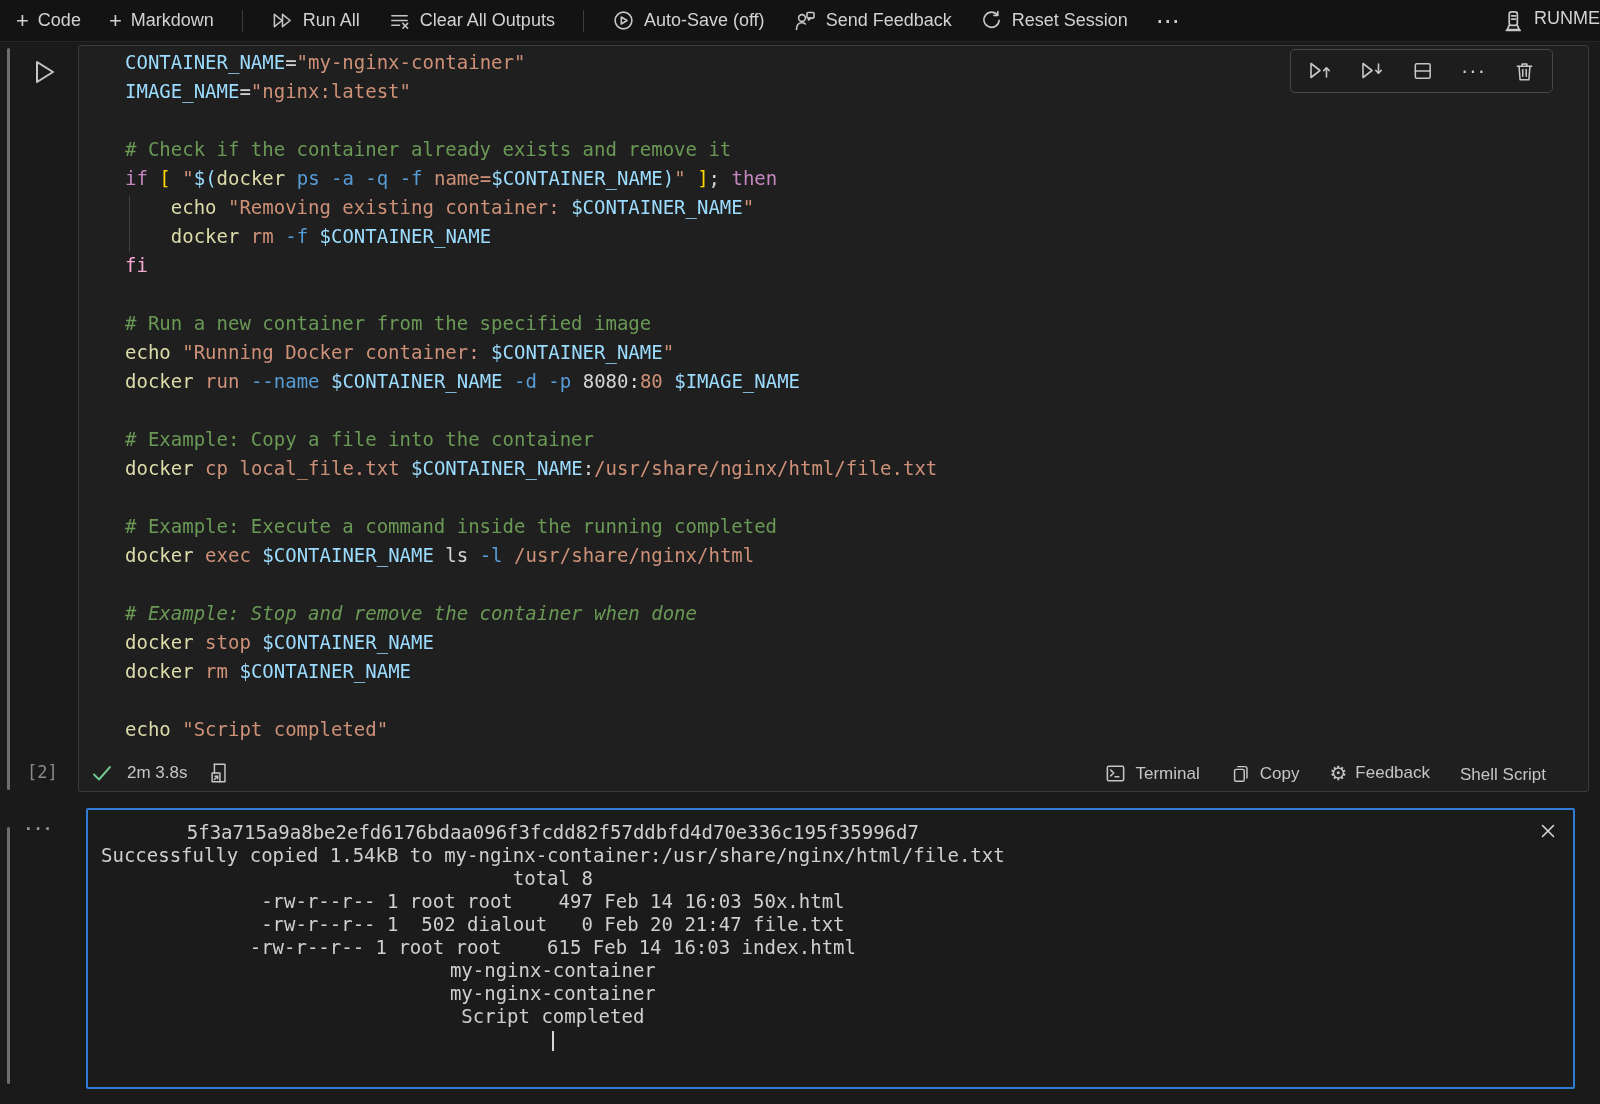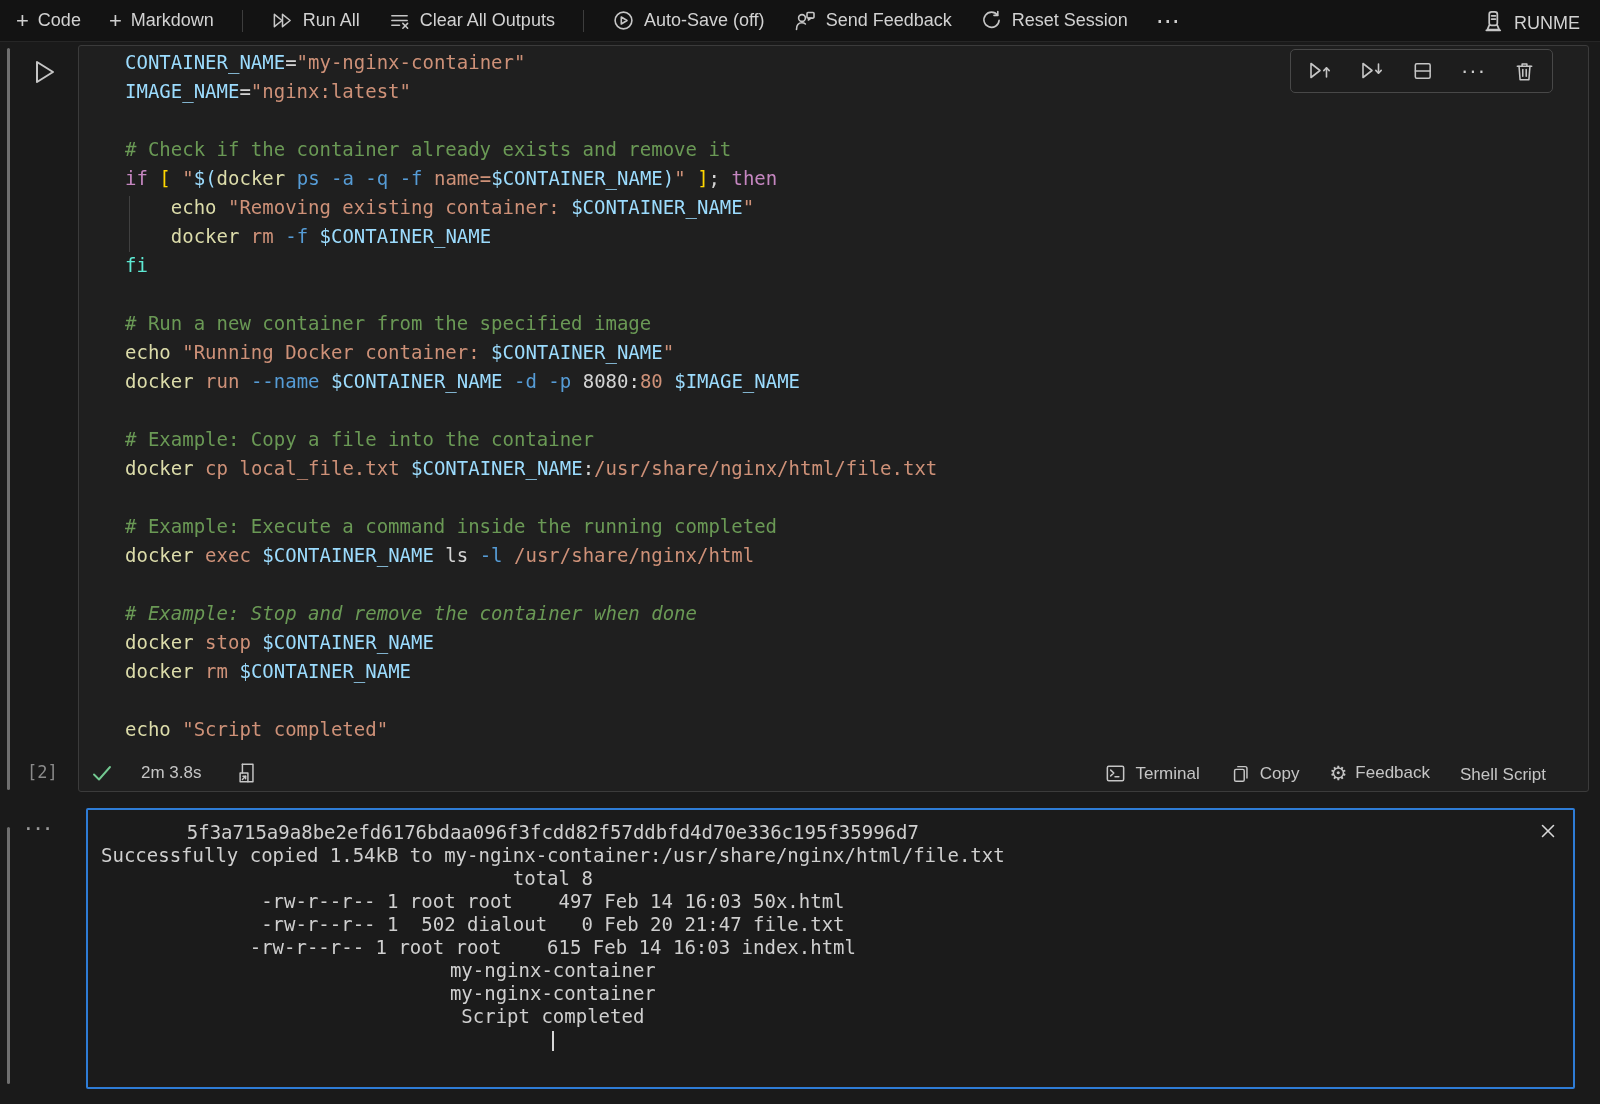--- a/index.html
+++ b/index.html
@@ -9,21 +9,21 @@
   
   .topbar { position:absolute; left:0; top:0; width:1600px; height:42px;
             background:#131313; border-bottom:1px solid #262626;
             display:flex; align-items:center; padding:0 0 0 16px; gap:28px;
             color:#d2d2d2; font-size:18px; white-space:nowrap; }
   .tb-item { display:flex; align-items:center; gap:9px; cursor:default; }
   .tb-sep { width:1px; height:22px; background:#3d3d3d; }
   .tb-plus { font-size:22px; line-height:1; color:#cfcfcf; font-weight:400; }
   .tb-spacer { flex:1; }
   .tb-more { font-size:24px; letter-spacing:2px; color:#cfcfcf; }
-  .brand { display:flex; align-items:flex-end; gap:8px; padding-right:20px; }
+  .brand { display:flex; align-items:flex-start; gap:8px; padding-right:0; }
   svg.icon { display:block; stroke:#c6c6c6; fill:none; stroke-width:1.6;
              stroke-linecap:round; stroke-linejoin:round; }
 
   
   .focus-bar { position:absolute; left:7px; width:3px; background:#6f6f6f; border-radius:2px; }
   .focus-bar.cell { top:48px; height:742px; }
   .focus-bar.output { top:827px; height:257px; }
 
   
   .cell-frame { position:absolute; left:78px; top:45px; width:1511px; height:747px;
@@ -40,21 +40,21 @@
   .code { position:absolute; left:125px; top:48px; font:19px "DejaVu Sans Mono", monospace;
           color:#d4d4d4; }
   .code-line { height:29px; line-height:29px; white-space:pre; }
   .indent-guide { position:absolute; left:129px; top:196px; width:1px; height:56px;
                   background:#404040; }
 
   
   .status-row { position:absolute; left:90px; top:758px; width:1456px; height:30px;
                 display:flex; align-items:center; justify-content:space-between;
                 color:#c5c5c5; font-size:17px; }
-  .st-left { display:flex; align-items:center; gap:27px; }
+  .st-left { display:flex; align-items:center; gap:13px; }
   .st-right { display:flex; align-items:flex-end; gap:30px; }
   .st-item { display:flex; align-items:center; gap:8px; }
   .gear-glyph { font-family:"DejaVu Sans", sans-serif; font-size:20px; color:#c5c5c5; }
 
   
   .output-panel { position:absolute; left:86px; top:808px; width:1489px; height:281px;
                   background:#1b1b1b; border:2px solid #2e7cd6; border-radius:2px; }
   .out-kebab { position:absolute; left:24px; top:812px; color:#9a9a9a; font-size:26px;
                letter-spacing:1px; }
   .out-close { position:absolute; right:12px; top:8px; width:26px; height:26px;
@@ -172,21 +172,21 @@
 </div>
 
 <div class="code" id="code-lines">
     <div class="code-line"><span style="color: rgb(156, 220, 254);">CONTAINER_NAME</span><span style="color: rgb(212, 212, 212);">=</span><span style="color: rgb(206, 145, 120);">"my-nginx-container"</span></div>
     <div class="code-line"><span style="color: rgb(156, 220, 254);">IMAGE_NAME</span><span style="color: rgb(212, 212, 212);">=</span><span style="color: rgb(206, 145, 120);">"nginx:latest"</span></div>
     <div class="code-line">&nbsp;</div>
     <div class="code-line"><span style="color: rgb(106, 153, 85);"># Check if the container already exists and remove it</span></div>
     <div class="code-line"><span style="color: rgb(197, 134, 192);">if</span><span style="color: rgb(212, 212, 212);"> </span><span style="color: rgb(255, 215, 0);">[</span><span style="color: rgb(212, 212, 212);"> </span><span style="color: rgb(206, 145, 120);">"</span><span style="color: rgb(156, 220, 254);">$(</span><span style="color: rgb(220, 220, 170);">docker</span><span style="color: rgb(212, 212, 212);"> </span><span style="color: rgb(86, 156, 214);">ps -a -q -f</span><span style="color: rgb(212, 212, 212);"> </span><span style="color: rgb(206, 145, 120);">name=</span><span style="color: rgb(156, 220, 254);">$CONTAINER_NAME)</span><span style="color: rgb(206, 145, 120);">"</span><span style="color: rgb(212, 212, 212);"> </span><span style="color: rgb(255, 215, 0);">]</span><span style="color: rgb(212, 212, 212);">; </span><span style="color: rgb(197, 134, 192);">then</span></div>
     <div class="code-line"><span style="color: rgb(212, 212, 212);">    </span><span style="color: rgb(220, 220, 170);">echo</span><span style="color: rgb(212, 212, 212);"> </span><span style="color: rgb(206, 145, 120);">"Removing existing container: </span><span style="color: rgb(156, 220, 254);">$CONTAINER_NAME</span><span style="color: rgb(206, 145, 120);">"</span></div>
     <div class="code-line"><span style="color: rgb(212, 212, 212);">    </span><span style="color: rgb(220, 220, 170);">docker</span><span style="color: rgb(212, 212, 212);"> </span><span style="color: rgb(206, 145, 120);">rm</span><span style="color: rgb(212, 212, 212);"> </span><span style="color: rgb(86, 156, 214);">-f</span><span style="color: rgb(212, 212, 212);"> </span><span style="color: rgb(156, 220, 254);">$CONTAINER_NAME</span></div>
-    <div class="code-line"><span style="color: #5eead4;">fi</span></div>
+    <div class="code-line"><span style="color: #f9a8d4;">fi</span></div>
     <div class="code-line">&nbsp;</div>
     <div class="code-line"><span style="color: rgb(106, 153, 85);"># Run a new container from the specified image</span></div>
     <div class="code-line"><span style="color: rgb(220, 220, 170);">echo</span><span style="color: rgb(212, 212, 212);"> </span><span style="color: rgb(206, 145, 120);">"Running Docker container: </span><span style="color: rgb(156, 220, 254);">$CONTAINER_NAME</span><span style="color: rgb(206, 145, 120);">"</span></div>
     <div class="code-line"><span style="color: rgb(220, 220, 170);">docker</span><span style="color: rgb(212, 212, 212);"> </span><span style="color: rgb(206, 145, 120);">run</span><span style="color: rgb(212, 212, 212);"> </span><span style="color: rgb(86, 156, 214);">--name</span><span style="color: rgb(212, 212, 212);"> </span><span style="color: rgb(156, 220, 254);">$CONTAINER_NAME</span><span style="color: rgb(212, 212, 212);"> </span><span style="color: rgb(86, 156, 214);">-d</span><span style="color: rgb(212, 212, 212);"> </span><span style="color: rgb(86, 156, 214);">-p</span><span style="color: rgb(212, 212, 212);"> 8080:</span><span style="color: rgb(206, 145, 120);">80</span><span style="color: rgb(212, 212, 212);"> </span><span style="color: rgb(156, 220, 254);">$IMAGE_NAME</span></div>
     <div class="code-line">&nbsp;</div>
     <div class="code-line"><span style="color: rgb(106, 153, 85);"># Example: Copy a file into the container</span></div>
     <div class="code-line"><span style="color: rgb(220, 220, 170);">docker</span><span style="color: rgb(212, 212, 212);"> </span><span style="color: rgb(206, 145, 120);">cp</span><span style="color: rgb(212, 212, 212);"> </span><span style="color: rgb(206, 145, 120);">local_file.txt</span><span style="color: rgb(212, 212, 212);"> </span><span style="color: rgb(156, 220, 254);">$CONTAINER_NAME</span><span style="color: rgb(212, 212, 212);">:</span><span style="color: rgb(206, 145, 120);">/usr/share/nginx/html/file.txt</span></div>
     <div class="code-line">&nbsp;</div>
     <div class="code-line"><span style="color: rgb(106, 153, 85);"># Example: Execute a command inside the running completed</span></div>
     <div class="code-line"><span style="color: rgb(220, 220, 170);">docker</span><span style="color: rgb(212, 212, 212);"> </span><span style="color: rgb(206, 145, 120);">exec</span><span style="color: rgb(212, 212, 212);"> </span><span style="color: rgb(156, 220, 254);">$CONTAINER_NAME</span><span style="color: rgb(212, 212, 212);"> ls </span><span style="color: rgb(86, 156, 214);">-l</span><span style="color: rgb(212, 212, 212);"> </span><span style="color: rgb(206, 145, 120);">/usr/share/nginx/html</span></div>

